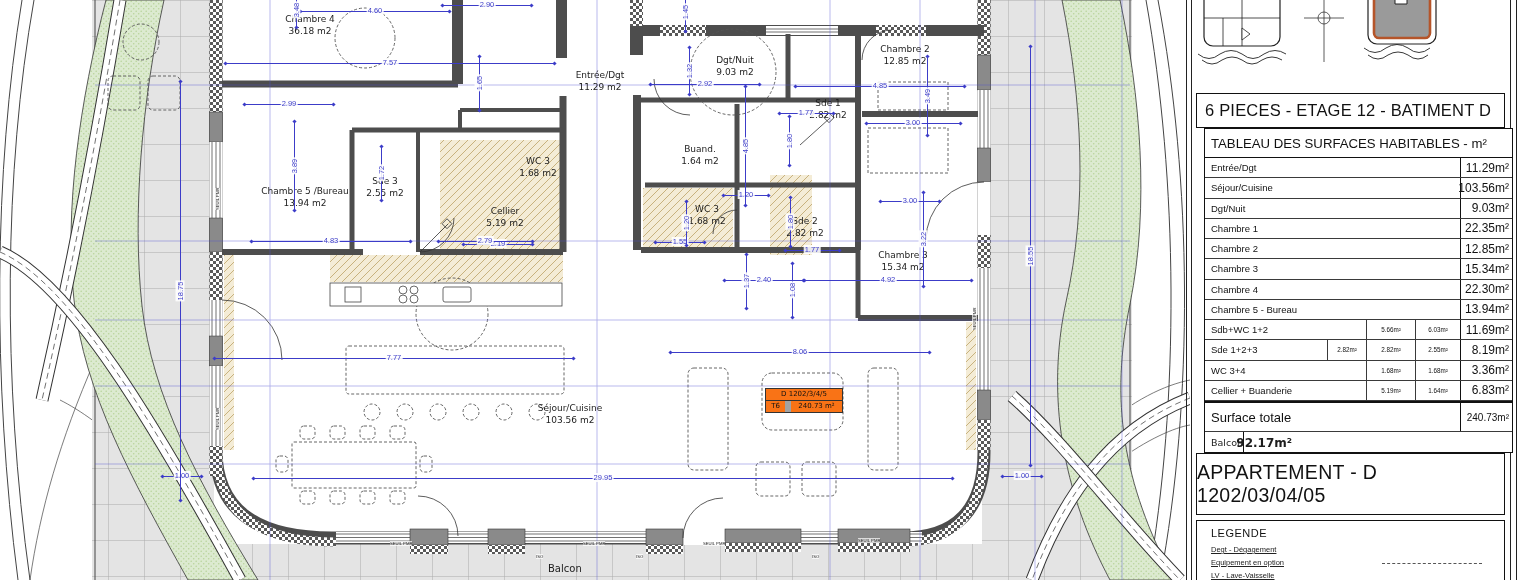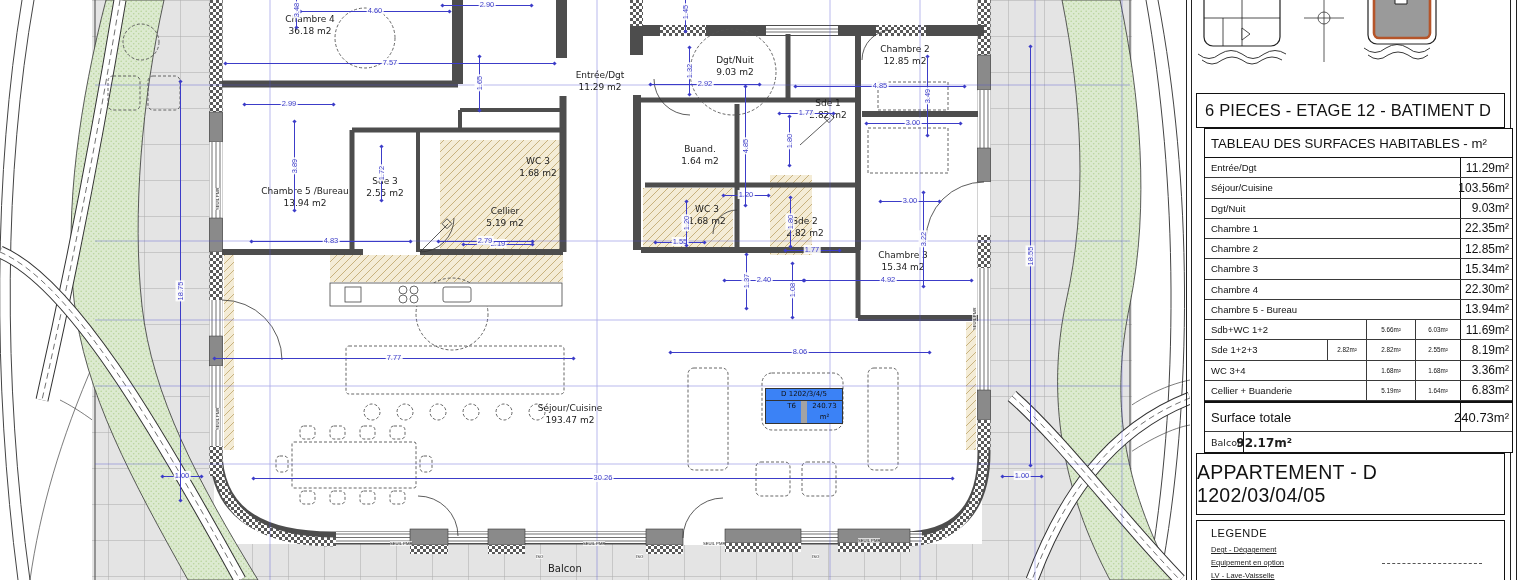--- a/index.html
+++ b/index.html
@@ -18,45 +18,45 @@
         content:'';position:absolute;width:3px;height:3px;background:var(--blue);transform:rotate(45deg);}
   .dimh .l::before{left:-1px;top:-1px;} .dimh .l::after{right:-1px;top:-1px;}
   .dimv .l::before{top:-1px;left:-1px;} .dimv .l::after{bottom:-1px;left:-1px;}
   .dimh span{position:absolute;left:50%;top:0;transform:translateX(-50%);
         font-size:7.5px;line-height:9px;color:var(--blue);background:rgba(255,255,255,.88);padding:0 1px;white-space:nowrap;}
   .dimv span{position:absolute;top:50%;left:5px;transform:translate(-50%,-50%) rotate(-90deg);
         font-size:7.5px;line-height:9px;color:var(--blue);background:rgba(255,255,255,.88);padding:0 1px;white-space:nowrap;}
   .wlab{position:absolute;font-size:4.2px;color:#222;background:rgba(255,255,255,.7);line-height:5px;white-space:nowrap;}
   .wlab.rot{transform:rotate(-90deg);transform-origin:left top;}
   .balcon{position:absolute;font-family:"DejaVu Sans",sans-serif;font-size:10px;color:#1d1d1d;}
-  .tagbox{position:absolute;left:765px;top:388px;width:76px;border:1px solid #333;background:#3b82f6;
+  .tagbox{position:absolute;left:765px;top:388px;width:76px;border:1px solid #333;background:#f97316;
         font-family:"DejaVu Sans",sans-serif;font-size:7px;color:#111;text-align:center;}
   .tagbox .r1{border-bottom:1px solid #333;line-height:11px;}
   .tagbox .r2{display:flex;line-height:11px;}
-  .tagbox .c1{width:19px;border-right:6px solid #a3a3a3;margin-left:16px;}
+  .tagbox .c1{width:19px;border-right:6px solid #a3a3a3;}
   .tagbox .c2{flex:1;}
   
   .vsep{position:absolute;top:0;width:1.2px;height:580px;background:#222;}
   #panel{position:absolute;left:1196px;top:0;width:311px;height:580px;background:#fff;}
   .pbox{position:absolute;left:0;width:309px;border:1.2px solid #111;background:#fff;box-sizing:border-box;}
   #title-box{top:93px;height:35px;display:flex;align-items:center;padding-left:8px;
         font-size:16.5px;letter-spacing:.2px;}
   #table-box{top:128px;height:325px;margin-left:8px;}
   #table-header{height:29px;border-bottom:1.2px solid #111;display:flex;align-items:center;
         padding-left:6px;font-size:13.2px;box-sizing:border-box;}
   .trow{display:flex;height:20.25px;border-bottom:1px solid #3a3a3a;box-sizing:border-box;align-items:stretch;}
   .tlabel{flex:1;font-size:9.5px;display:flex;align-items:center;padding-left:6px;}
   .tsub{display:flex;align-items:center;justify-content:center;font-size:6.3px;box-sizing:border-box;}
   .tsub.s0{width:39px;} .tsub.s1{width:49px;} .tsub.s2{width:45px;}
   .tsub.has{border-left:1px solid #3a3a3a;}
   .ttotal{width:52px;border-left:1.2px solid #111;display:flex;align-items:center;justify-content:flex-end;
         padding-right:3px;font-size:12px;box-sizing:border-box;}
   .trow.total{height:31px;border-top:2px solid #111;}
   .trow.total .tlabel{font-size:13px;}
-  .trow.total .ttotal{font-size:13px;}
+  .trow.total .ttotal{font-size:10px;}
   .trow.balcon{height:22px;}
   .trow.balcon .ttotal{font-size:12px;font-weight:bold;}
   #apt-box{top:453px;height:62px;display:flex;align-items:center;justify-content:center;
         font-size:19.5px;letter-spacing:.3px;}
   #legend-box{top:520px;height:62px;}
   #legend-title{font-size:11px;letter-spacing:.5px;margin:6px 0 4px 14px;}
   .leg-item{font-size:7.5px;line-height:13px;margin-left:14px;color:#222;text-decoration:underline;}
   .dash-sample{position:absolute;left:185px;top:42px;width:100px;border-top:1.6px dashed #555;}
   #minis{position:absolute;left:0;top:0;width:311px;height:90px;}
 </style>
@@ -379,21 +379,21 @@
         <div class="room" style="left: 805px; top: 216px;">
           <div>Sde 2</div>
           <div>2.82 m2</div>
         </div>
         <div class="room" style="left: 903px; top: 250px;">
           <div>Chambre 3</div>
           <div>15.34 m2</div>
         </div>
         <div class="room" style="left: 570px; top: 403px;">
           <div>Séjour/Cuisine</div>
-          <div>193.47 m2</div>
+          <div>103.56 m2</div>
         </div>
         <div class="dimh" style="left: 300px; top: 6px; width: 150px; height: 10px;">
           <div class="l"></div>
           <span>4.60</span>
         </div>
         <div class="dimh" style="left: 442px; top: 0px; width: 90px; height: 10px;">
           <div class="l"></div>
           <span>2.90</span>
         </div>
         <div class="dimh" style="left: 225px; top: 58px; width: 330px; height: 10px;">
@@ -459,21 +459,21 @@
         <div class="dimh" style="left: 214px; top: 353px; width: 360px; height: 10px;">
           <div class="l"></div>
           <span>7.77</span>
         </div>
         <div class="dimh" style="left: 670px; top: 347px; width: 260px; height: 10px;">
           <div class="l"></div>
           <span>8.06</span>
         </div>
         <div class="dimh" style="left: 253px; top: 473px; width: 700px; height: 10px;">
           <div class="l"></div>
-          <span>30.26</span>
+          <span>29.95</span>
         </div>
         <div class="dimh" style="left: 162px; top: 471px; width: 40px; height: 10px;">
           <div class="l"></div>
           <span>1.00</span>
         </div>
         <div class="dimh" style="left: 1002px; top: 471px; width: 40px; height: 10px;">
           <div class="l"></div>
           <span>1.00</span>
         </div>
         <div class="dimv" style="left: 291px; top: -8px; width: 10px; height: 36px;">

